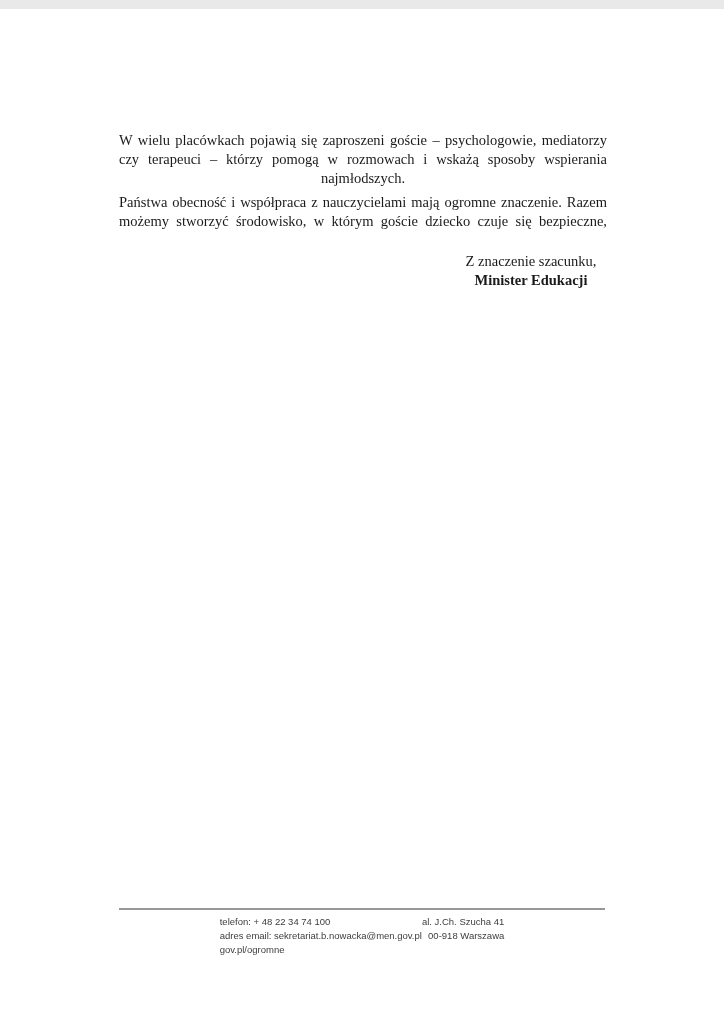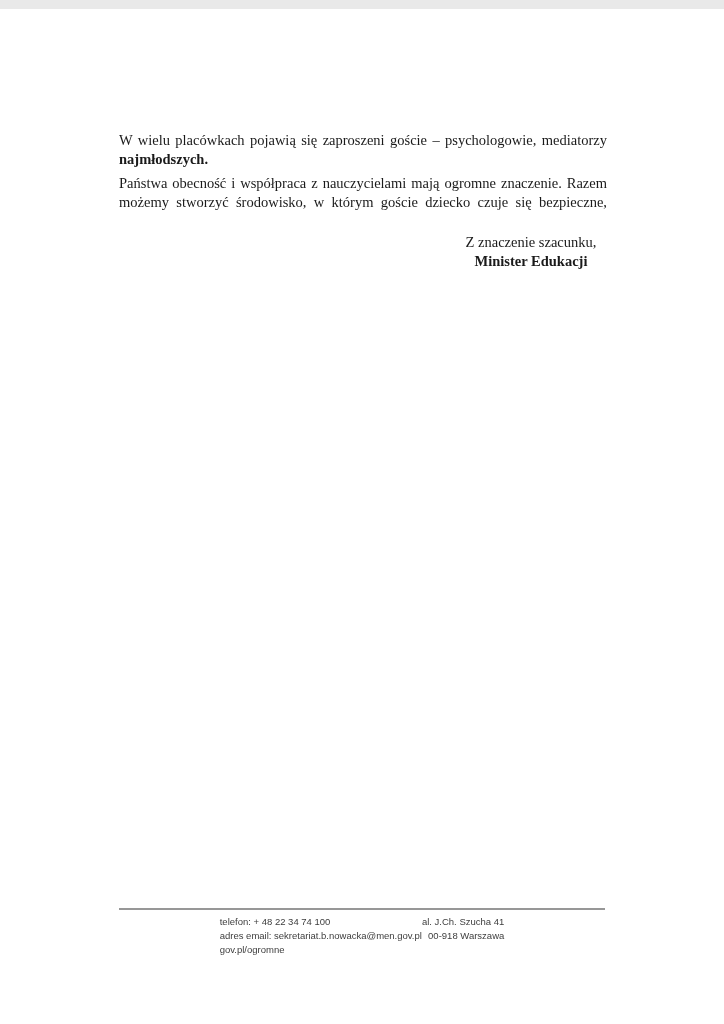--- a/index.html
+++ b/index.html
@@ -13,21 +13,21 @@
     margin:9px auto;
   }
   .content{
     position:absolute;
     left:119px;top:122px;width:488px;
     font-size:14.5px;line-height:19px;
   }
   .para{margin:0 0 5px 0;}
   .line{display:block;}
   .jline{text-align:justify;text-align-last:justify;}
-  .lline{text-align:left;font-weight:bold;}
+  .lline{text-align:center;}
   .signature{
     margin:21px 0 0 auto;
     width:152px;
     text-align:center;
   }
   .signature .signer{font-weight:bold;}
   .footer-rule{
     position:absolute;
     left:119px;top:899px;
     width:486px;height:2px;
@@ -44,20 +44,21 @@
 </style>
 </head>
 <body>
 
 <div class="page" style="background: rgb(255, 255, 255); color: rgb(26, 26, 26);">
 
   <div class="content">
 
     <p class="para">
       <span class="line jline">W wielu placówkach pojawią się zaproszeni goście – psychologowie, mediatorzy</span>
+      <span class="line jline">czy terapeuci – którzy pomogą w rozmowach i wskażą sposoby wspierania</span>
       <span class="line lline">najmłodszych.</span>
     </p>
 
     <p class="para">
       <span class="line jline">Państwa obecność i współpraca z nauczycielami mają ogromne znaczenie. Razem</span>
       <span class="line jline">możemy stworzyć środowisko, w którym goście dziecko czuje się bezpieczne,</span>
     </p>
 
     <div class="signature">
       <span class="line">Z znaczenie szacunku,</span>

